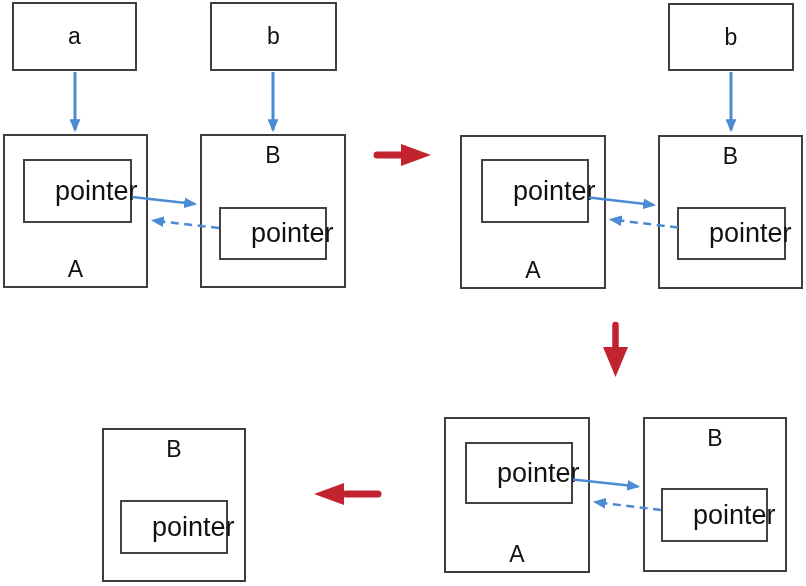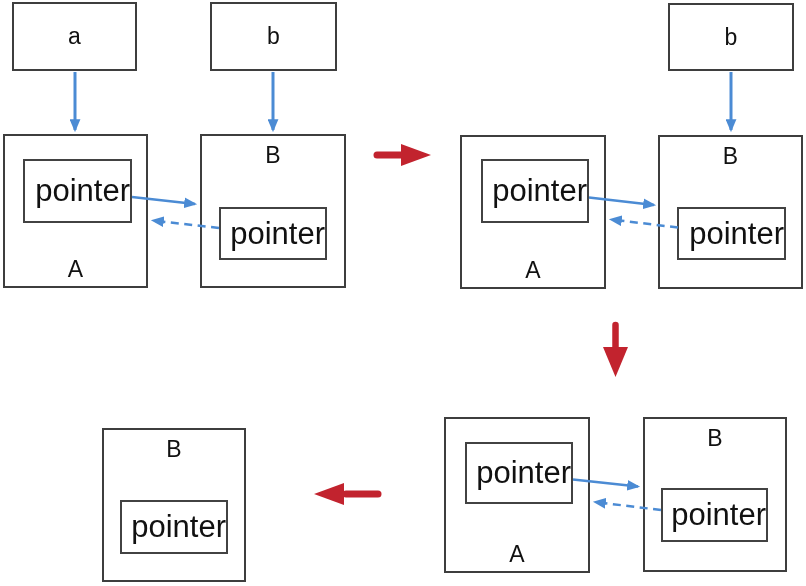--- a/index.html
+++ b/index.html
@@ -4,21 +4,21 @@
 <style>
   html,body{margin:0;padding:0;background:#ffffff;}
   .canvas{
     position:relative;width:806px;height:586px;background:#ffffff;
     font-family:"Liberation Sans",sans-serif;color:#111111;overflow:hidden;
   }
   .box{position:absolute;box-sizing:border-box;border:2px solid #3e3e3e;background:#ffffff;}
   .vbox{display:flex;align-items:center;justify-content:center;font-size:23px;}
   .obox{font-size:23px;}
   .pbox{position:absolute;box-sizing:border-box;border:2px solid #424242;background:#ffffff;
-        display:flex;align-items:center;justify-content:flex-end;font-size:31px;padding-left:30px;}
+        display:flex;align-items:center;justify-content:flex-start;font-size:27px;padding-left:30px;}
   .corner{position:absolute;left:0;right:0;text-align:center;line-height:1;}
   .corner.top{top:8px;}
   .corner.bottom{bottom:5px;}
   .arrows{position:absolute;left:0;top:0;width:806px;height:586px;pointer-events:none;}
 </style>
 </head>
 <body>
 
 <div class="canvas">
 

